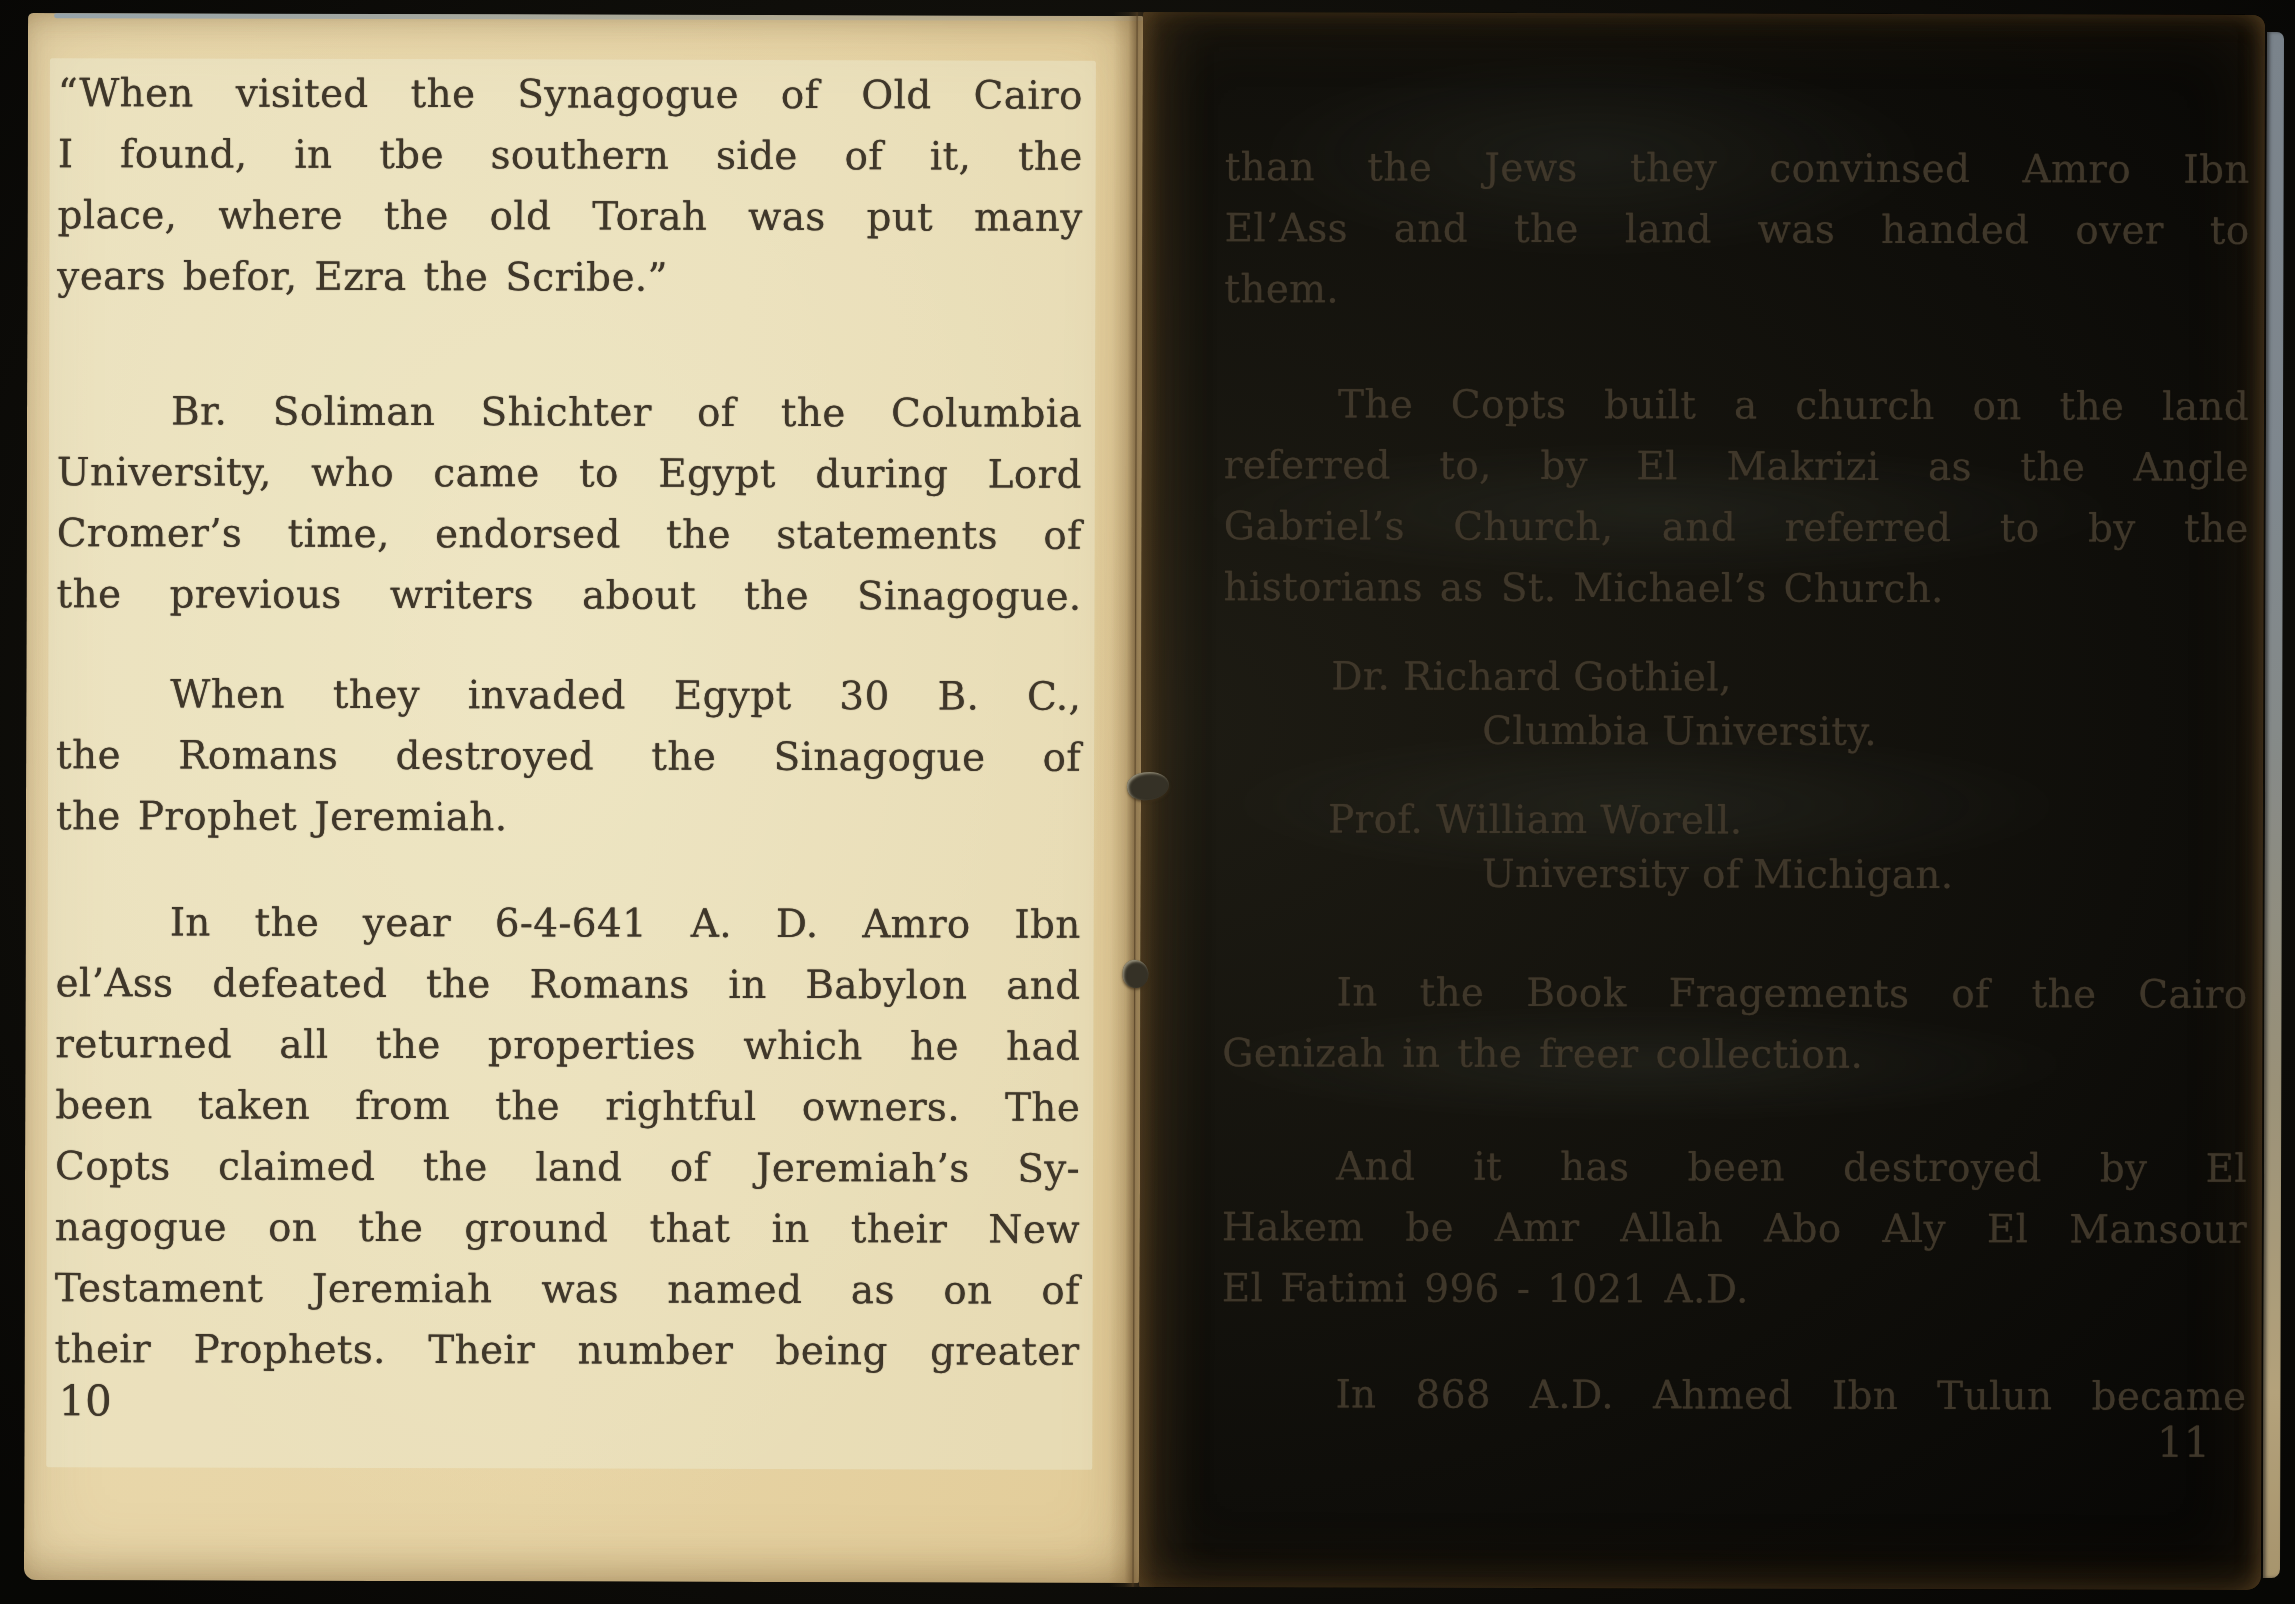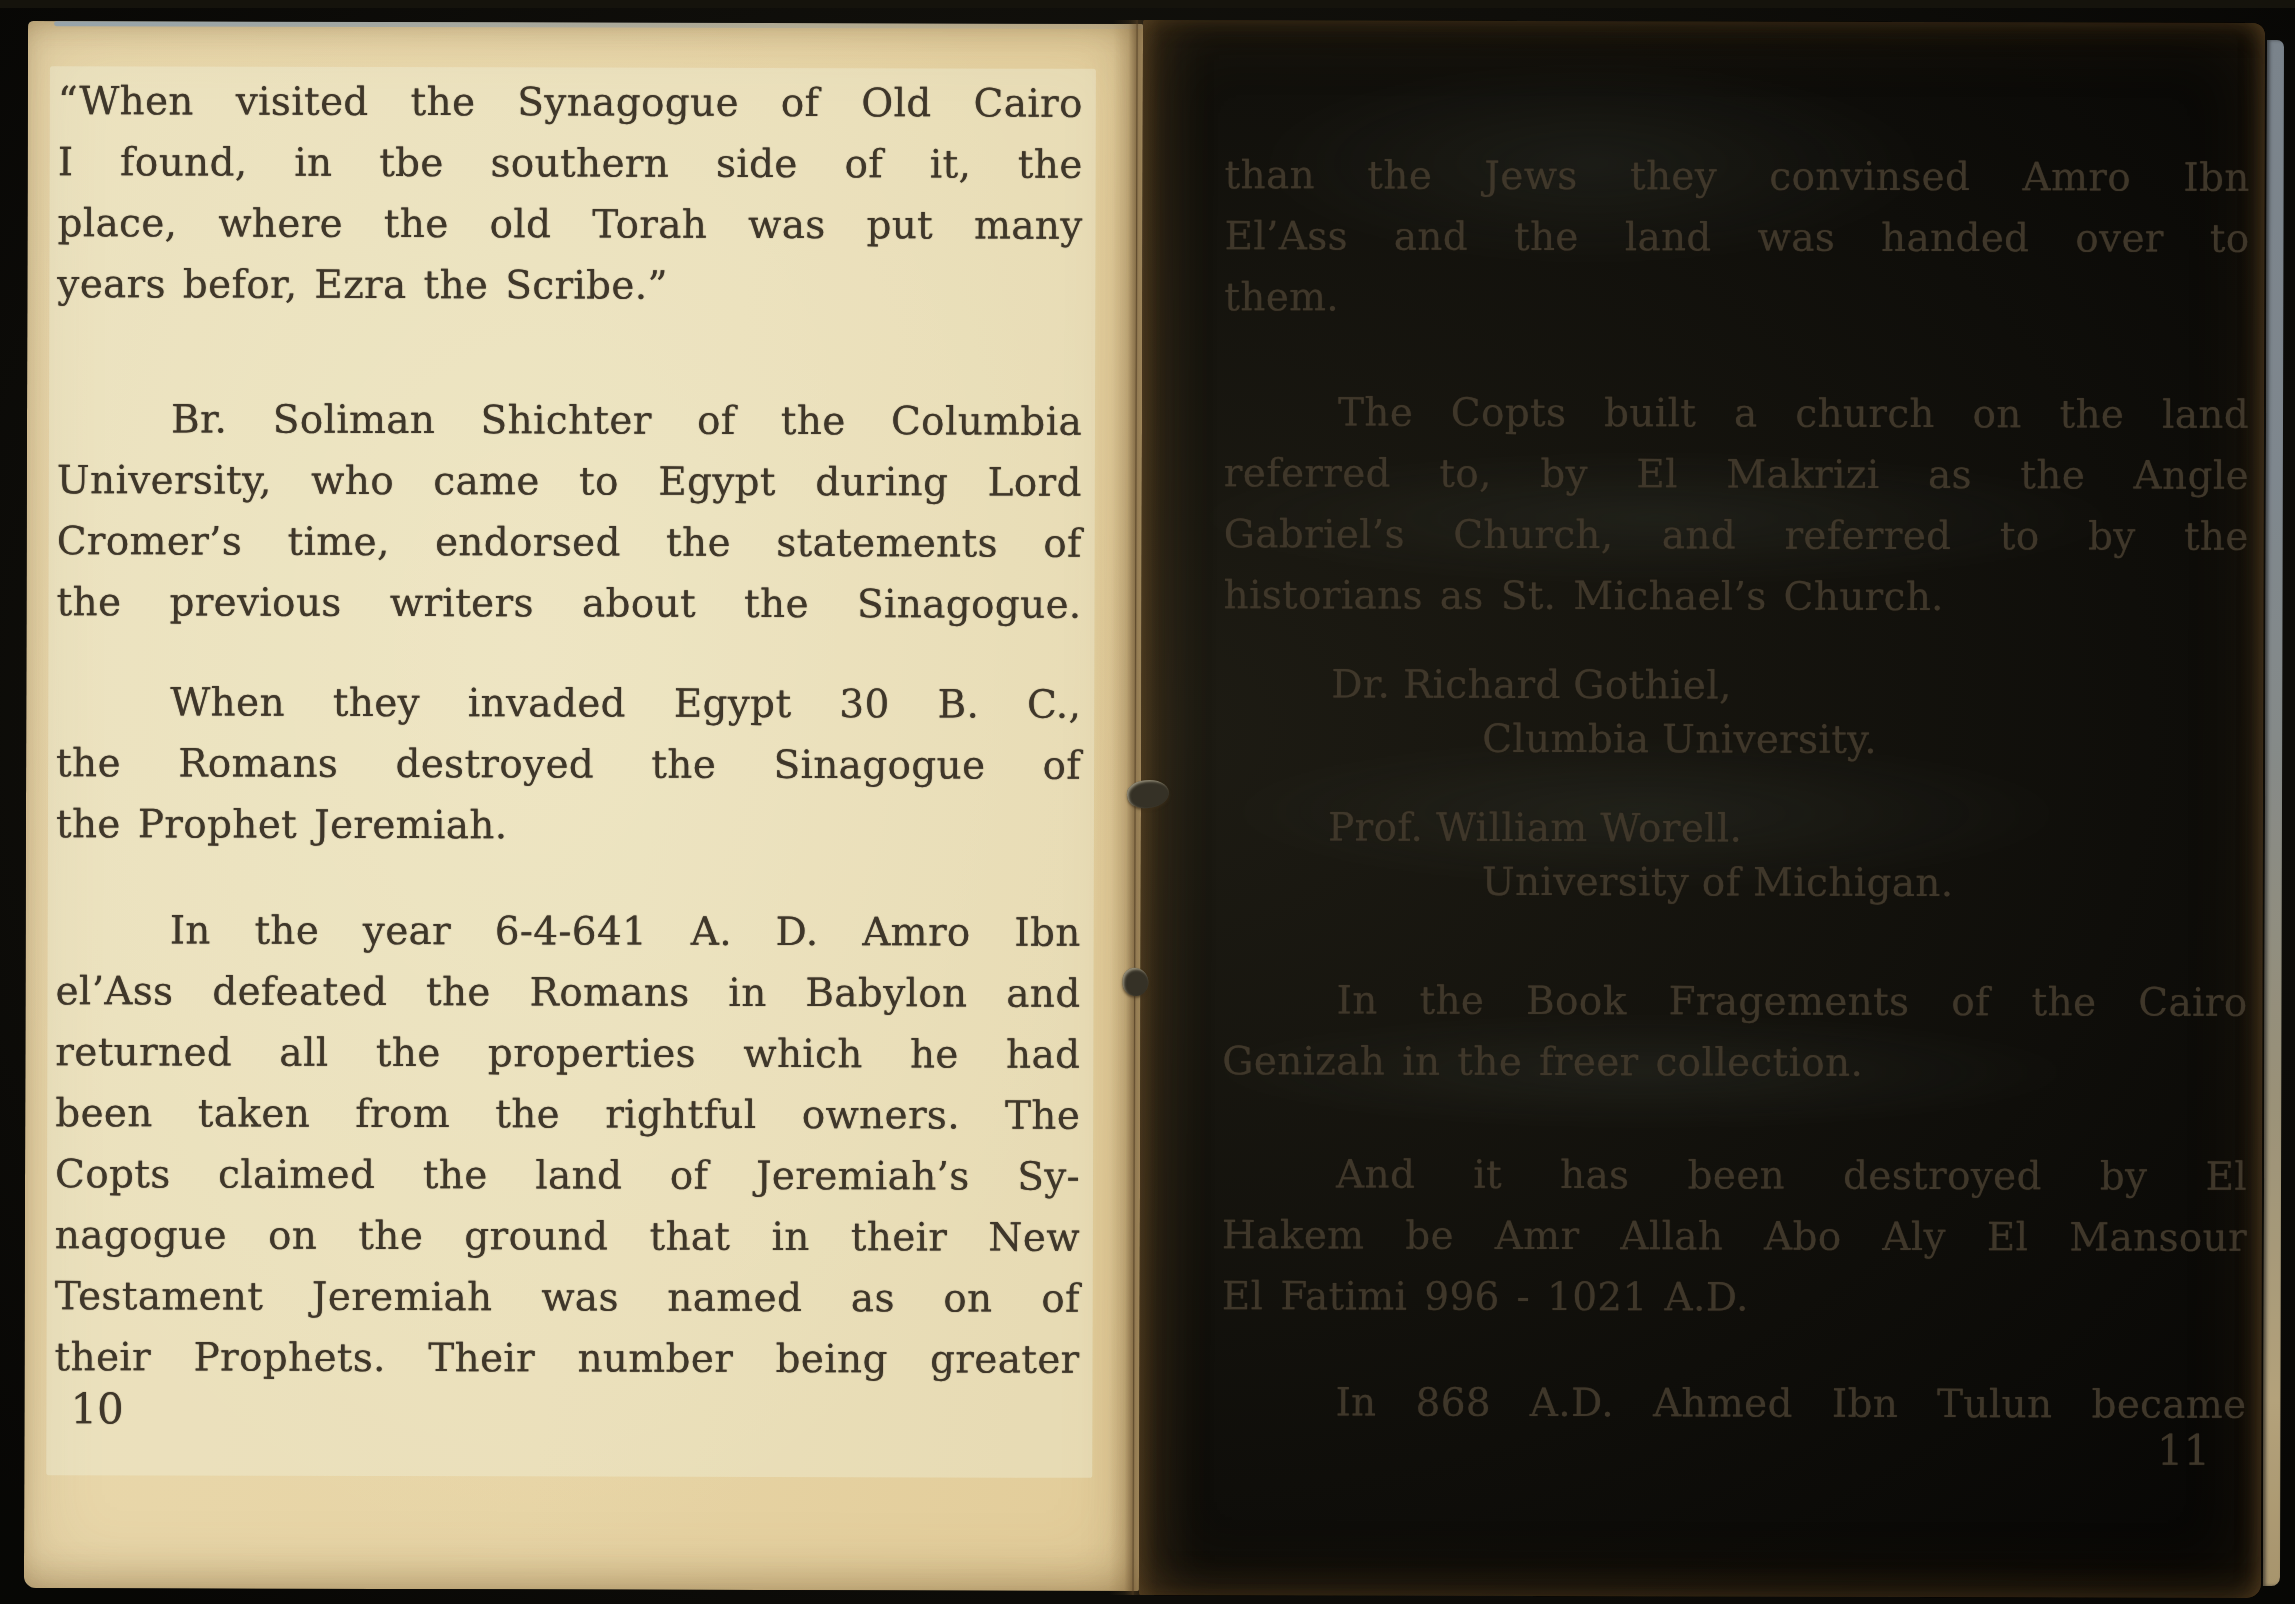--- a/index.html
+++ b/index.html
@@ -7,21 +7,20 @@
     width: 2295px; height: 1605px;
     overflow: hidden;
     background: #15130c;
     font-family: "DejaVu Serif", "Liberation Serif", serif;
   }
   .scan-bg {
     position: absolute; inset: 0;
     background:
       radial-gradient(ellipse at 50% 45%, rgba(40,38,26,0.35), rgba(0,0,0,0.7) 95%),
       #181610;
-    margin-top: 8px;
   }
   .spread {
     position: absolute; inset: 0;
     transform: rotate(0.15deg);
   }
   .page {
     position: absolute;
     color: #3f372a;
   }
   .page-left {
@@ -76,21 +75,21 @@
 
   
   .p-l1 { top: 49px; }
   .p-l2 { top: 367px; }
   .p-l3 { top: 650px; }
   .p-l4 { top: 878px; }
   .pageno {
     position: absolute; font-size: 42px; line-height: 52px;
     text-shadow: 0 0 1.1px rgba(62,52,38,0.85);
   }
-  .pageno-left  { left: 16px; top: 1362px; }
+  .pageno-left  { left: 4px; top: 1362px; }
   .pageno-right { left: 0; top: 1402px; width: 100%; text-align: right; padding-right: 36px; box-sizing: border-box; }
 
   
   .p-r1 { top: 124px; }
   .p-r2 { top: 361px; }
   .attribution { position: absolute; top: 637px; left: 0; width: 100%;
     font-size: 39px; line-height: 54px; letter-spacing: 0.3px;
     text-shadow: 0 0 1.1px rgba(62,52,38,0.85); }
   .attr-line.a1 { padding-left: 108px; }
   .attr-line.a2 { padding-left: 259px; }

